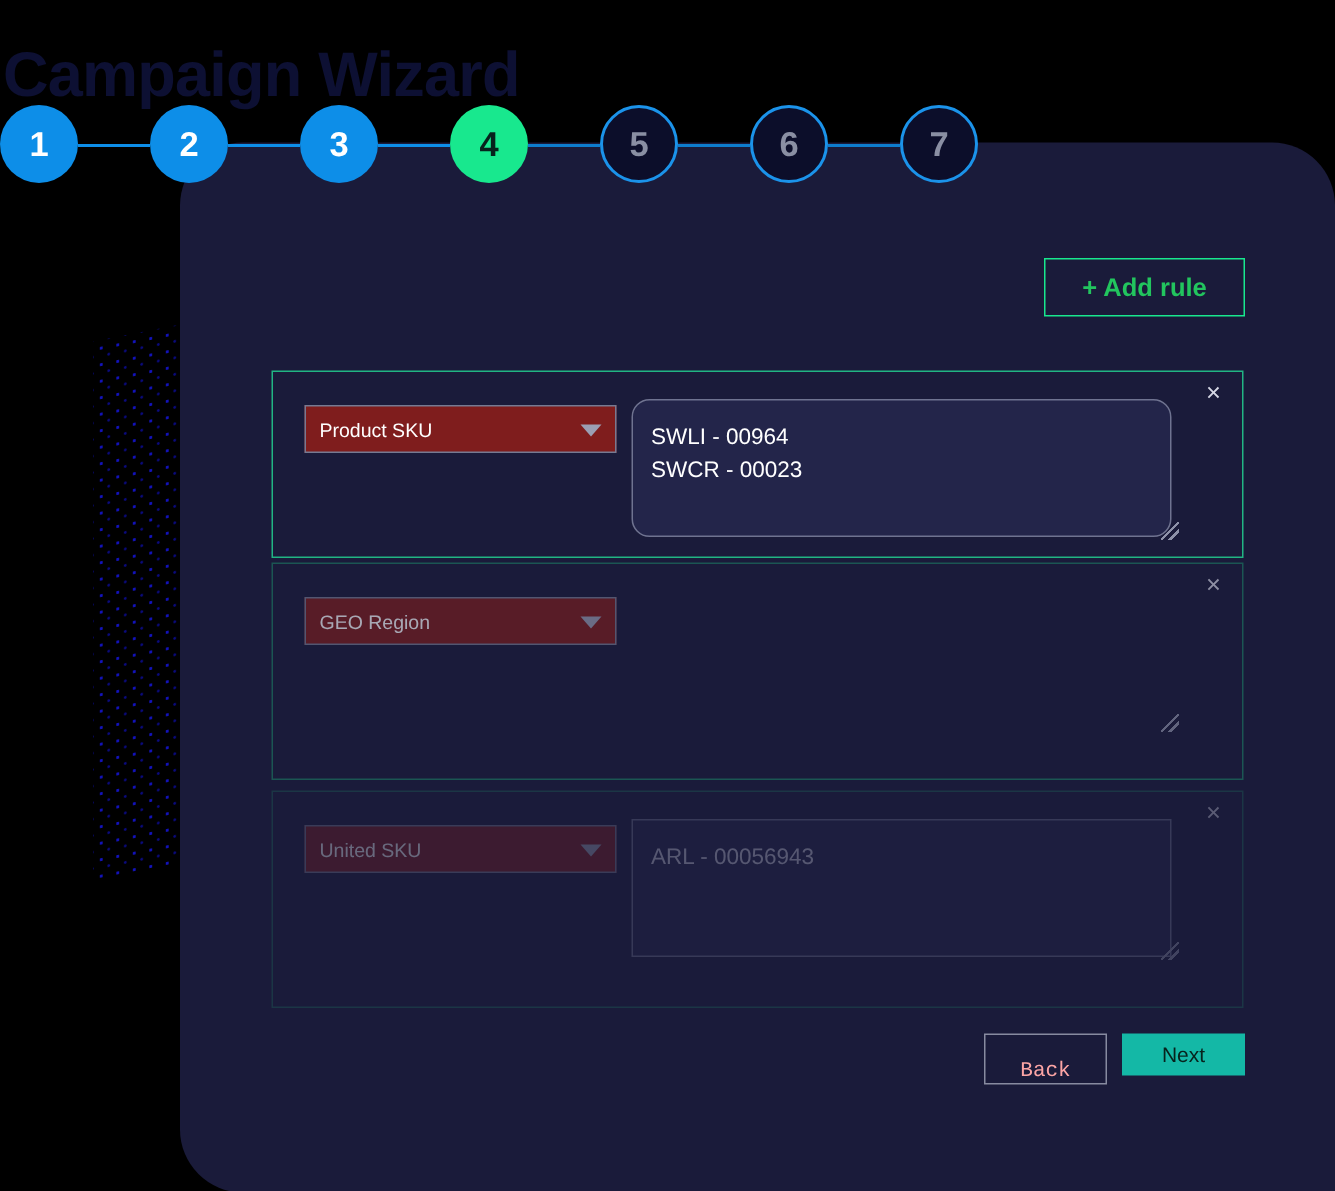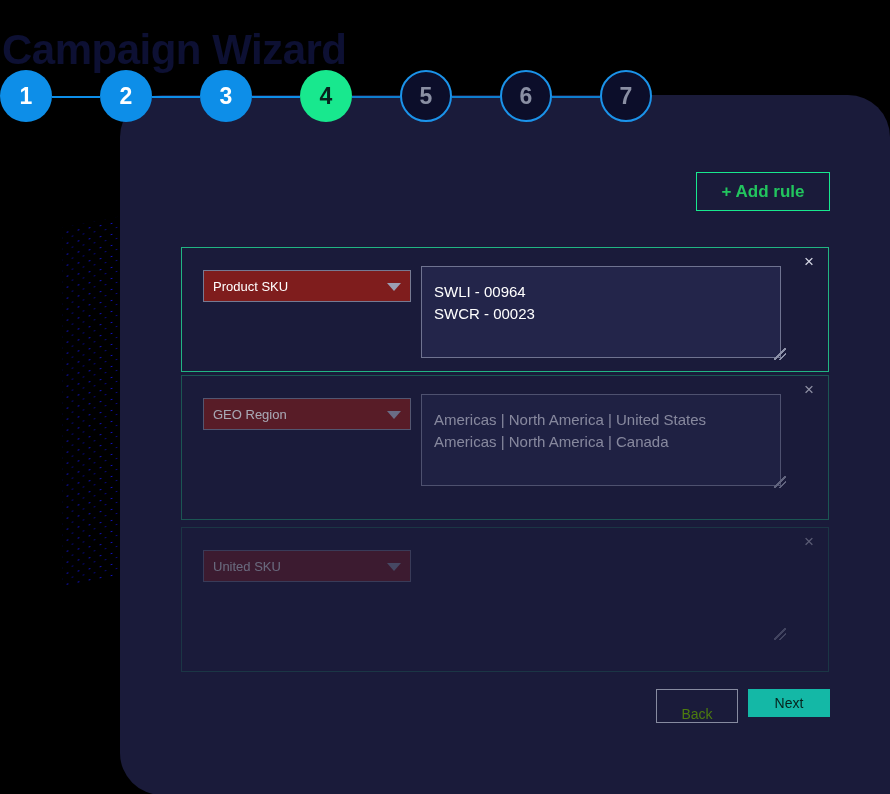--- a/index.html
+++ b/index.html
@@ -181,21 +181,21 @@
     background: #23254a;
     border: 1px solid #6f7390;
     color: #ffffff;
     font-size: 15px;
     font-family: "Liberation Sans", sans-serif;
     padding: 14px 12px;
     line-height: 22px;
     white-space: pre-line;
     overflow: hidden;
   }
-  .r0 .rule-textarea { height: 92px; }
+  .r0 .rule-textarea { height: 92px; border-radius: 12px; }
   .r1 .rule-textarea { height: 92px; color: #c9cbdb; }
   .r2 .rule-textarea { height: 92px; color: #c9cbdb; }
 
   .resize-grip {
     position: absolute;
     right: 2px;
     bottom: 2px;
     width: 12px;
     height: 12px;
     background-image:
@@ -230,23 +230,23 @@
     height: 28px;
   }
   #back-button {
     position: absolute;
     left: 16px;
     top: 0;
     width: 82px;
     height: 28px;
     background: transparent;
     border: 1px solid #878ba0;
-    color: #4d7c0f;
+    color: #fca5a5;
     font-size: 14px;
-    font-family: Liberation Sans, sans-serif;
+    font-family: Liberation Mono, monospace;
     cursor: pointer;
     padding: 16px;
   }
   #next-button {
     position: absolute;
     left: 108px;
     top: 0;
     width: 82px;
     height: 28px;
     background: #14b8a6;
@@ -312,31 +312,30 @@
 SWCR - 00023</div>
   <span class="resize-grip" style="left:592px;top:100px;"></span>
   <button class="rule-close">×</button>
 </div>
 
 <div class="rule-row r1">
   <div class="rule-select">
     <span>GEO Region</span>
     <span class="select-caret"></span>
   </div>
-  <div class="rule-textarea">Americas | North America | United States
-Americas | North America | Canada</div>
   <span class="resize-grip" style="left:592px;top:100px;"></span>
   <button class="rule-close">×</button>
 </div>
 
 <div class="rule-row r2">
   <div class="rule-select">
     <span>United SKU</span>
     <span class="select-caret"></span>
   </div>
+  <div class="rule-textarea">ARL - 00056943</div>
   <span class="resize-grip" style="left:592px;top:100px;"></span>
   <button class="rule-close">×</button>
 </div>
 
 <div id="footer-actions">
   <button id="back-button">Back</button>
   <button id="next-button">Next</button>
 </div>
 
 </body></html>

